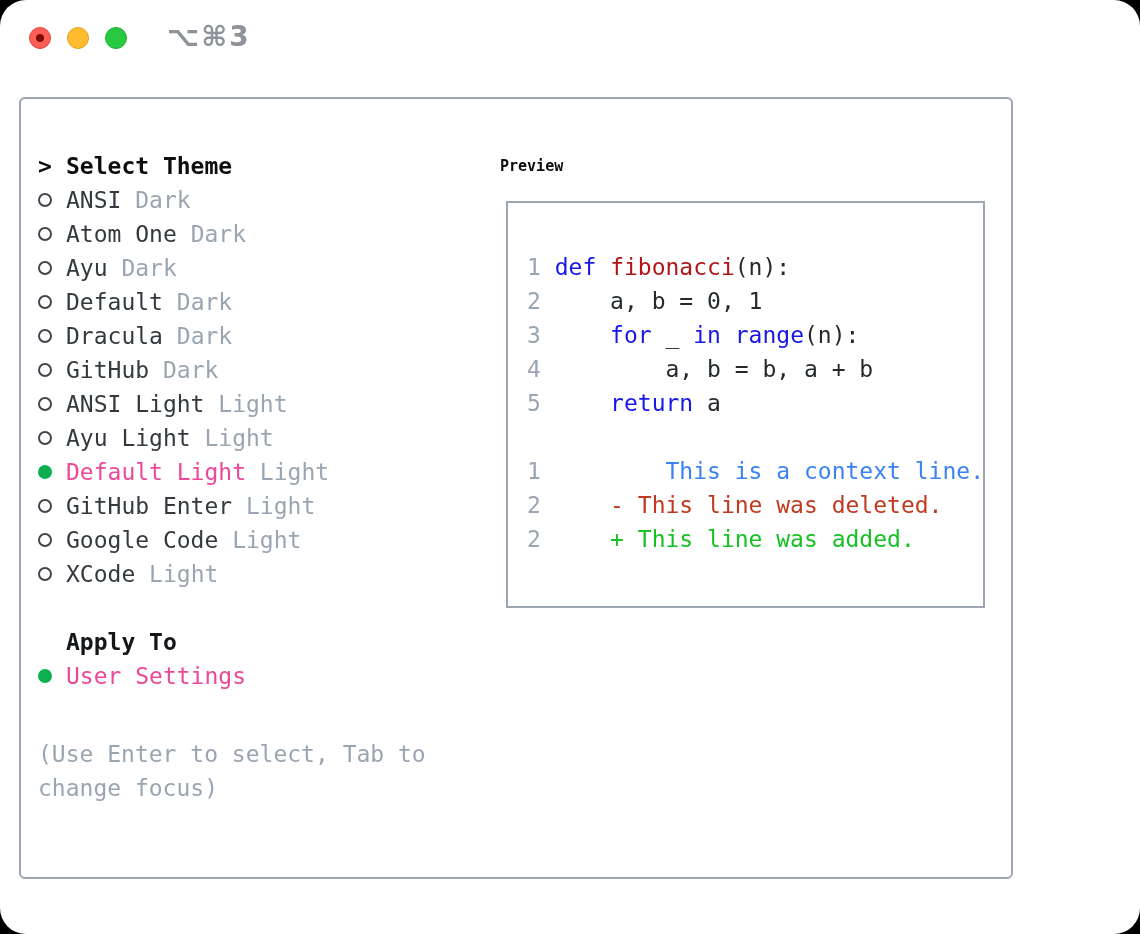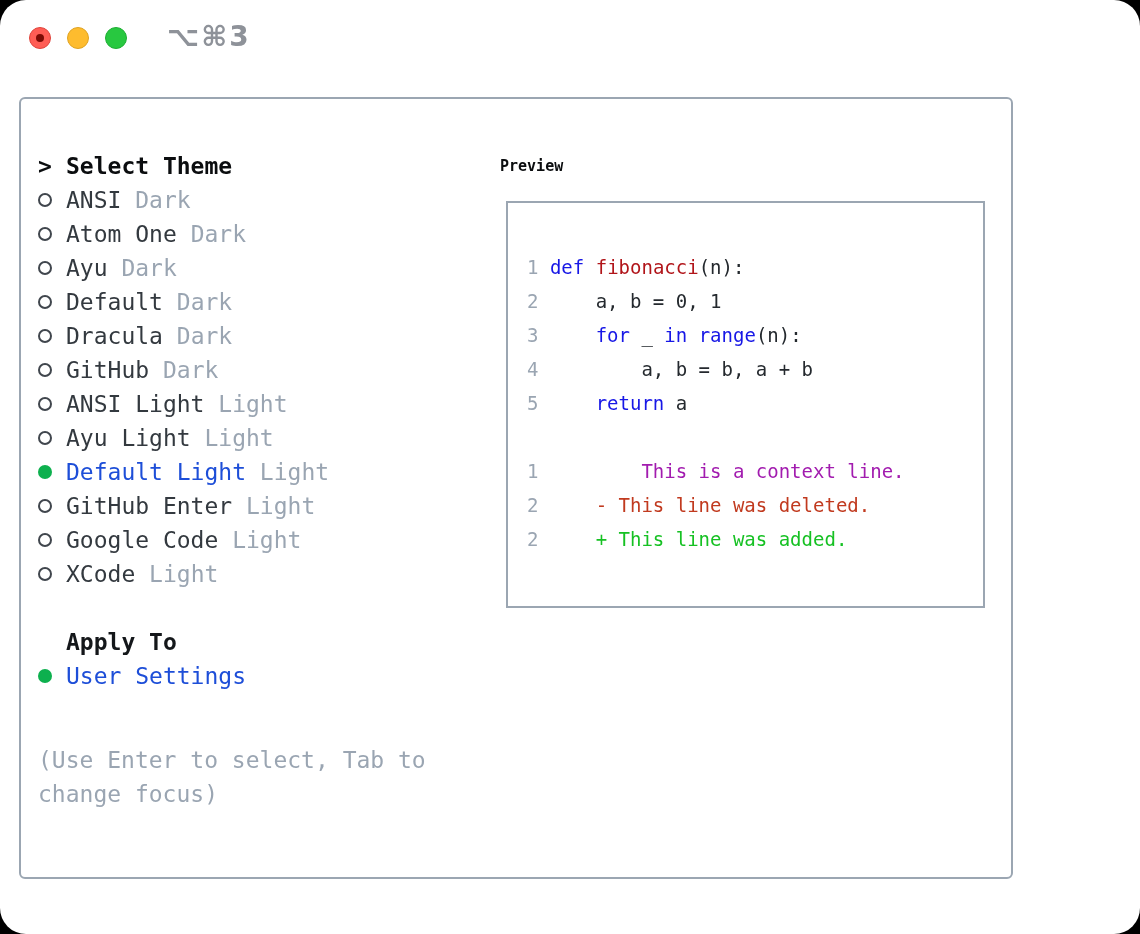--- a/index.html
+++ b/index.html
@@ -23,33 +23,33 @@
   .left-col{position:absolute;left:17px;top:50px;width:440px;}
   .row{height:34px;display:flex;align-items:center;white-space:pre;font-family:"DejaVu Sans Mono",monospace;font-size:23px;color:#33393f;}
   .marker{width:28px;display:inline-flex;align-items:center;flex:0 0 28px;}
   .dot{width:14px;height:14px;border-radius:50%;box-sizing:border-box;display:inline-block;}
   .dot.outline{border:2px solid #40464d;background:transparent;}
   .dot.filled{background:#0db04e;}
   .caret{width:28px;flex:0 0 28px;font-weight:700;color:#0b0d0f;}
   .hdr{font-weight:700;color:#0b0d0f;}
   .subhdr{font-weight:600;color:#14171a;}
   .t-var{color:#9aa5b2;}
-  .sel{color:#1d4ed8;}
-  .hint{margin-top:16px;width:420px;white-space:normal;color:#9aa5b2;font-family:"DejaVu Sans Mono",monospace;font-size:23px;line-height:34px;}
+  .sel{color:#ec4899;}
+  .hint{margin-top:10px;width:420px;white-space:normal;color:#9aa5b2;font-family:"DejaVu Sans Mono",monospace;font-size:23px;line-height:34px;}
   .spacer{height:34px;}
 
   
   .preview-head{position:absolute;left:479px;top:50px;height:34px;display:flex;align-items:center;font-family:"DejaVu Sans Mono",monospace;font-size:15px;font-weight:700;color:#0b0d0f;}
   .preview-box{position:absolute;left:485px;top:102px;width:479px;height:407px;border:2px solid #9ba6b2;background:#fff;box-sizing:border-box;padding:47px 0 0 19px;overflow:hidden;}
-  .pline{height:34px;line-height:34px;white-space:pre;font-family:"DejaVu Sans Mono",monospace;font-size:19px;}
+  .pline{height:34px;line-height:34px;white-space:pre;font-family:"DejaVu Sans Mono",monospace;font-size:23px;}
   .ln{color:#9aa5b2;}
   .plain{color:#24292e;}
   .kw{color:#1717e6;}
   .fn{color:#b1151a;}
-  .ctx{color:#a21caf;}
+  .ctx{color:#3b82f6;}
   .del{color:#c13a1f;}
   .add{color:#16c123;}
 </style>
 </head>
 <body>
 
 <div class="window">
 
   <div class="titlebar">
     <div class="lights">

